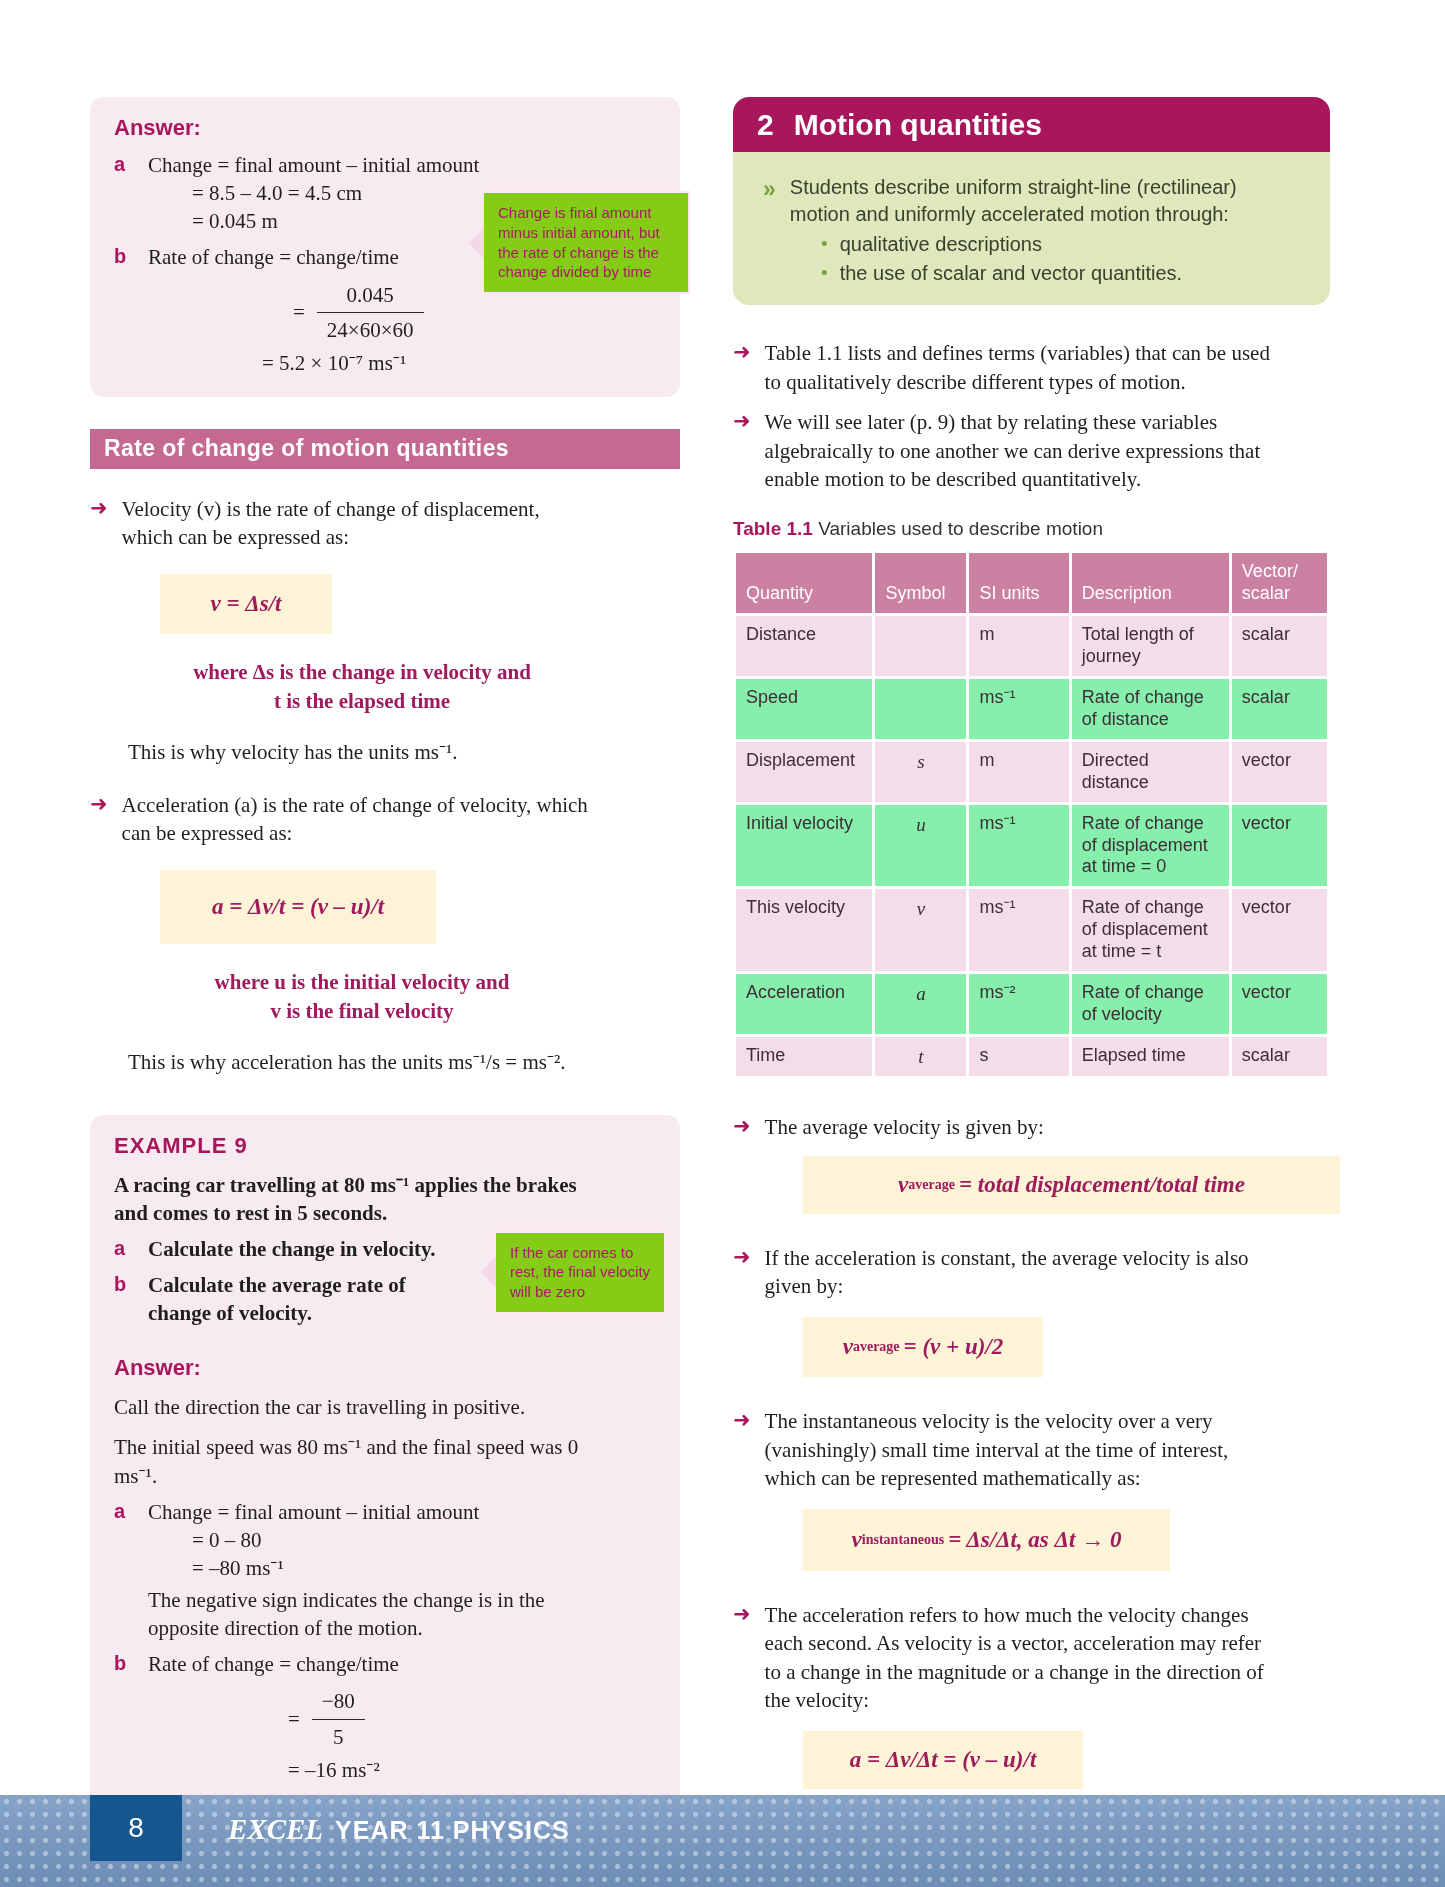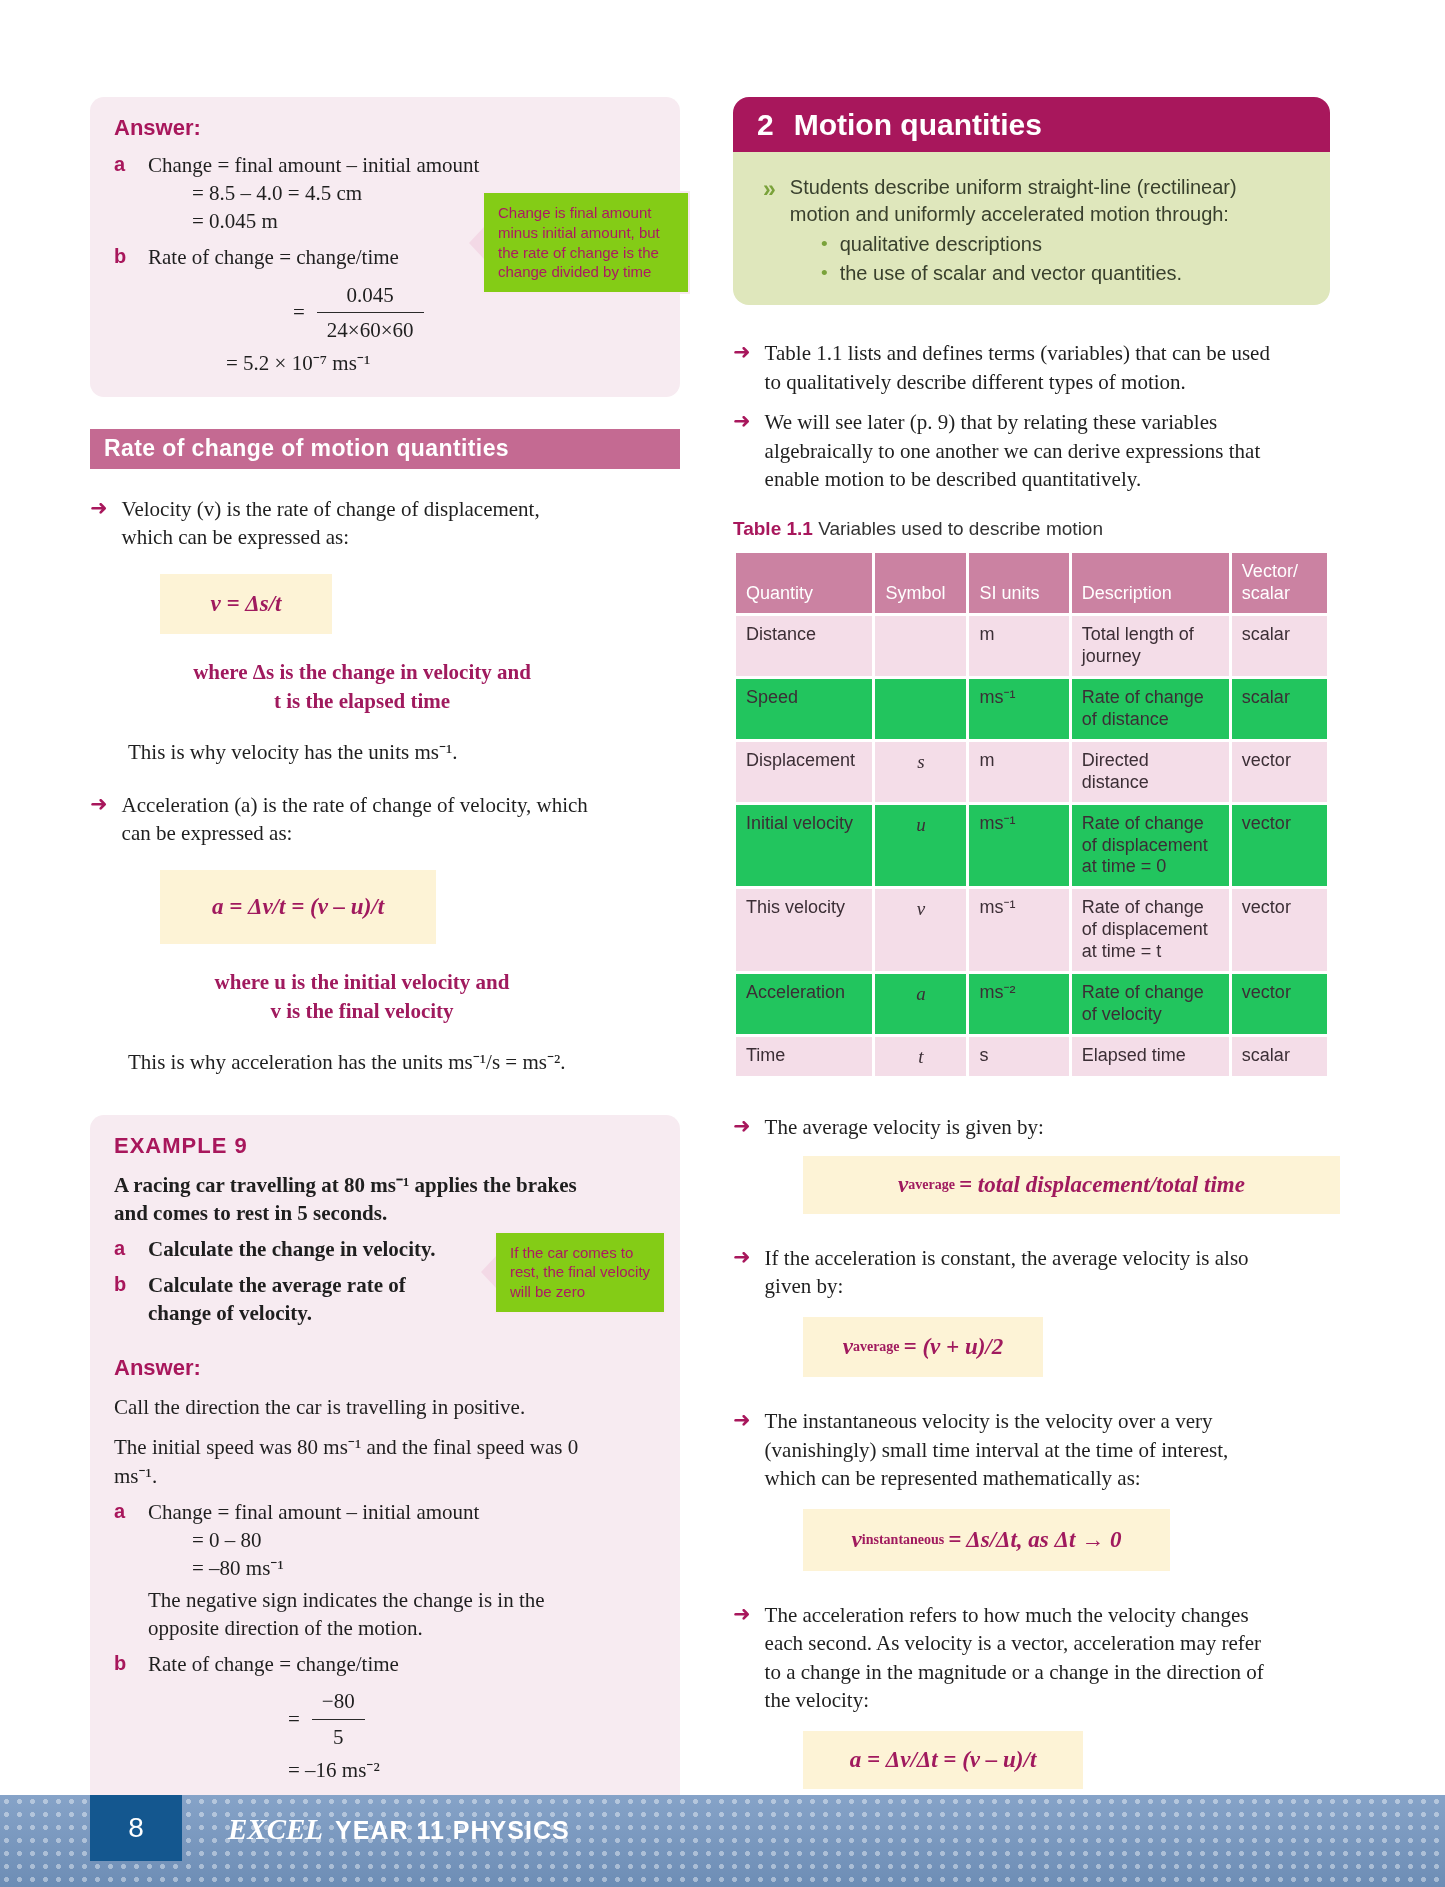--- a/index.html
+++ b/index.html
@@ -14,21 +14,21 @@
               font-weight:bold;color:#a8175c;}
   .item{display:flex;margin-top:8px;}
   .lbl{width:34px;flex:0 0 34px;font-family:"Liberation Sans",sans-serif;font-weight:bold;
        font-size:20px;color:#a8175c;padding-top:2px;}
   .itxt{font-size:21px;line-height:1.34;}
   .ind{margin-left:44px;}
   .eqrow{display:flex;align-items:center;gap:12px;margin:8px 0 4px 145px;}
   .frac{display:inline-block;text-align:center;}
   .frac .num{display:block;padding:1px 10px 3px 10px;}
   .frac .den{display:block;border-top:1.6px solid #2a2a2a;padding:3px 10px 1px 10px;}
-  .ind2{margin-left:78px;margin-top:4px;}
+  .ind2{margin-left:114px;margin-top:4px;}
   
   .callout{position:absolute;background:#84cc16;color:#ab1a62;
            font-family:"Liberation Sans",sans-serif;font-size:15px;line-height:1.32;
            padding:10px 12px 10px 14px;border:2px solid #f9e8f0;}
   .callout::before{content:"";position:absolute;left:-15px;top:50%;transform:translateY(-50%);
            border-top:16px solid transparent;border-bottom:16px solid transparent;
            border-right:15px solid #f3d9e6;}
   .callout1{right:-10px;top:94px;width:178px;}
   .callout2{right:14px;top:116px;width:142px;}
   
@@ -77,21 +77,21 @@
   .gdot{color:#7aa23a;font-size:19px;}
   .caption{margin:24px 0 0 0;font-family:"Liberation Sans",sans-serif;font-size:19px;color:#333;}
   .caption b{color:#a8175c;}
   
   table.vars{margin-top:10px;border-collapse:separate;border-spacing:3px;width:597px;
              font-family:"Liberation Sans",sans-serif;font-size:18px;line-height:1.22;}
   table.vars th{background:#cb82a2;color:#ffffff;font-weight:normal;text-align:left;
                 vertical-align:bottom;padding:8px 10px;}
   table.vars td{padding:8px 10px;vertical-align:top;color:#3b2e35;}
   tr.rdark td{background:#f4dde8;}
-  tr.rlight td{background:#22c55e;}
+  tr.rlight td{background:#86efac;}
   .sym{font-family:"Liberation Serif",serif;font-style:italic;font-size:19px;text-align:center;display:block;}
   
   .footer{position:absolute;left:0;top:1795px;width:1445px;height:92px;
           background-color:#7e9cc3;
           background-image:radial-gradient(rgba(255,255,255,0.4) 2.2px, rgba(255,255,255,0) 2.8px),
                            linear-gradient(#86a3c8,#6d8db5);
           background-size:13px 13px, 100% 100%;}
   .pagebox{position:absolute;left:90px;top:0;width:92px;height:66px;background:#14578f;
            color:#fff;display:flex;align-items:center;justify-content:center;
            font-family:"Liberation Sans",sans-serif;font-size:28px;}

